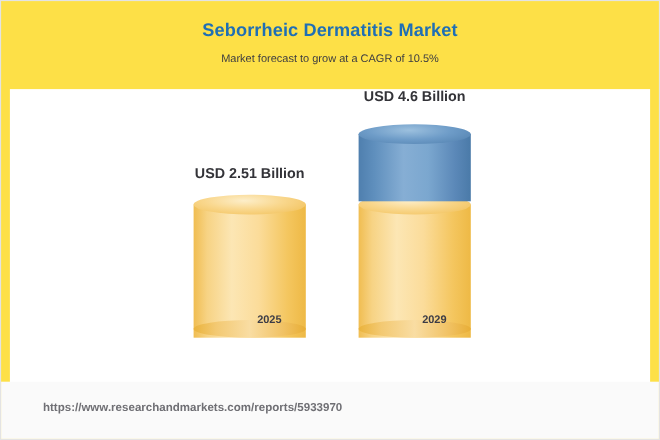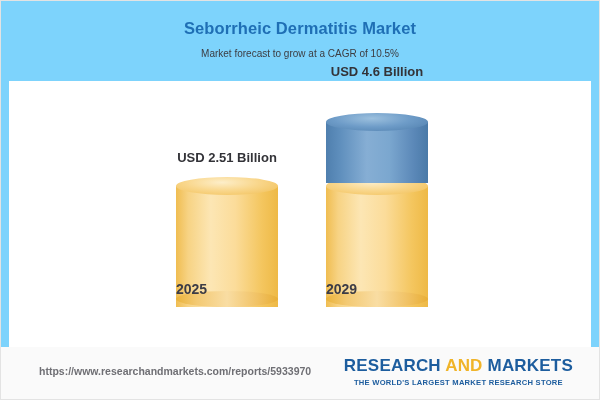--- a/index.html
+++ b/index.html
@@ -9,21 +9,21 @@
   }
   body {
     font-family: "Liberation Sans", sans-serif;
   }
 
   .infographic {
     position: relative;
     width: 600px;
     height: 400px;
     box-sizing: border-box;
-    background: #7dd3fc;
+    background: #fde047;
     border: 1px solid #e3e3e3;
     overflow: hidden;
   }
 
   
   .header {
     position: absolute;
     top: 0; left: 0; right: 0;
     height: 86px;
     text-align: center;
@@ -134,22 +134,22 @@
     border-radius: 50%;
     background: radial-gradient(ellipse at center, rgba(0,0,0,.13) 0%, rgba(0,0,0,0) 70%);
     z-index: -1;
   }
 
   .cat-label {
     position: absolute;
     bottom: 10px;
     left: 0;
     width: 80px;
-    text-align: left;
-    font-size: 14px;
+    text-align: right;
+    font-size: 10px;
     font-weight: bold;
     color: #3c3c46;
   }
 
   
   .footer {
     position: absolute;
     left: 0; right: 0; bottom: 0;
     height: 52px;
     background: #fafafa;
@@ -204,39 +204,35 @@
         <div class="seg gold" style="bottom: 0; height: 130px;">
           <div class="body"></div>
           <div class="bottom-shade"></div>
           <div class="cap"></div>
         </div>
       </div>
       <div class="cat-label">2025</div>
     </div>
 
     <div class="bar-group cat-1">
-      <div class="value-label" style="bottom: 228px; text-align: center;">USD 4.6 Billion</div>
+      <div class="value-label" style="bottom: 212px; text-align: center;">USD 4.6 Billion</div>
       <div class="cylinder" style="height: 194px;">
         <div class="shadow"></div>
         <div class="seg gold" style="bottom: 0; height: 130px;">
           <div class="body"></div>
           <div class="bottom-shade"></div>
           <div class="cap"></div>
         </div>
         <div class="seg blue" style="bottom: 124px; height: 70px;">
           <div class="body"></div>
           <div class="cap"></div>
         </div>
       </div>
       <div class="cat-label">2029</div>
     </div>
 
   </div>
 
   <div class="footer">
     <div class="source-url">https://www.researchandmarkets.com/reports/5933970</div>
-    <div class="logo">
-      <div class="logo-main"><span>RESEARCH</span> <span class="and">AND</span> <span>MARKETS</span></div>
-      <div class="logo-tag">THE WORLD'S LARGEST MARKET RESEARCH STORE</div>
-    </div>
   </div>
 
 </div>
 
 </body></html>

